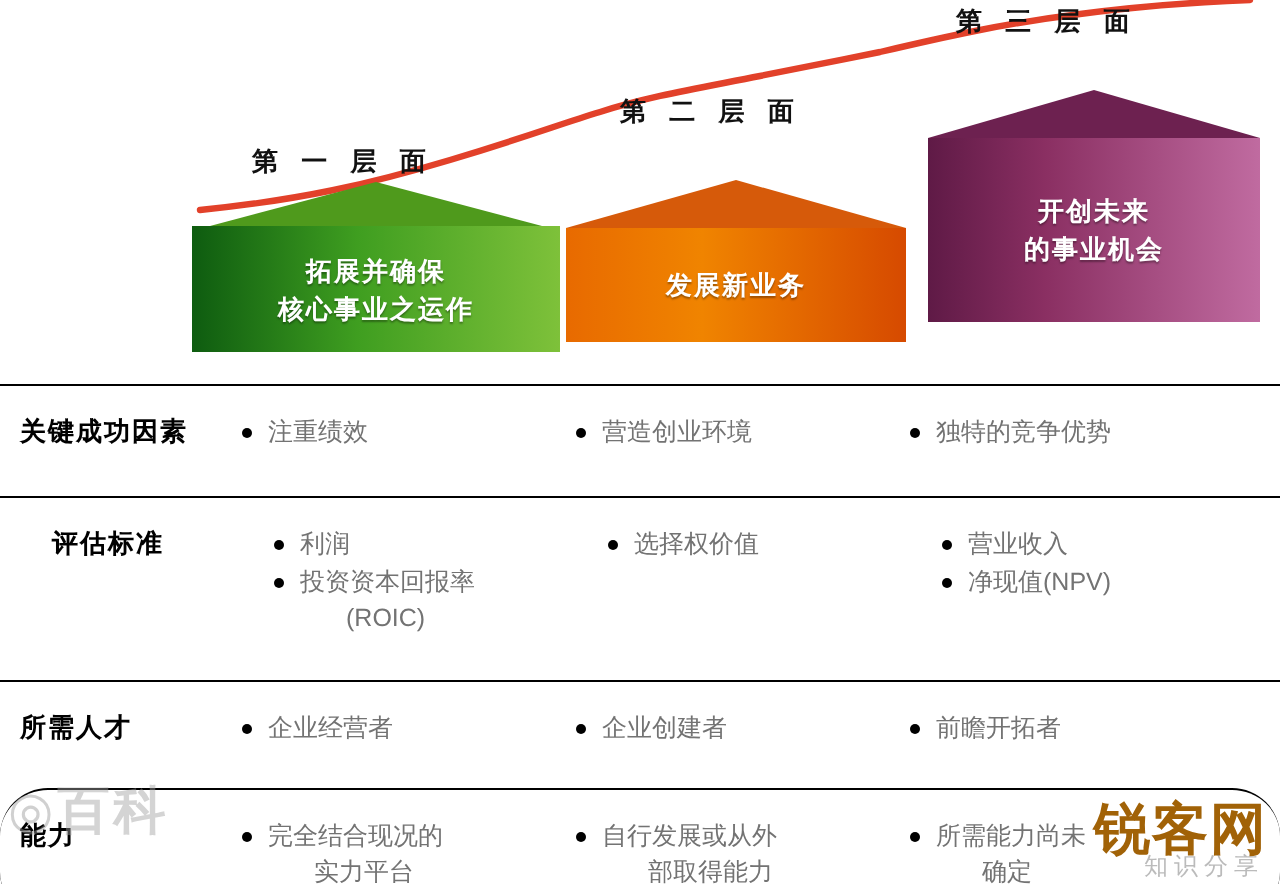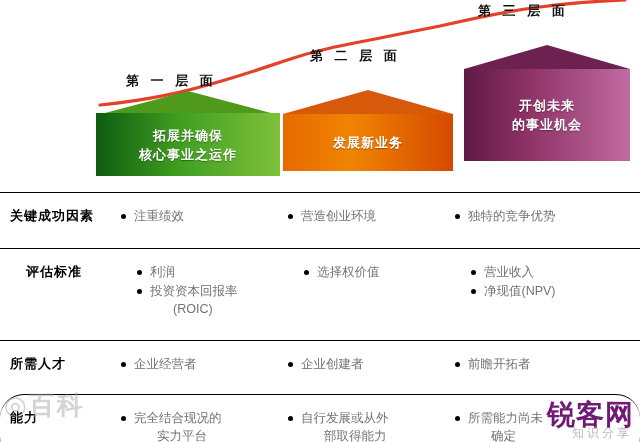--- a/index.html
+++ b/index.html
@@ -145,21 +145,21 @@
     letter-spacing:2px;
   }
   #wm-left .baidu-o{
     display:inline-block;
     color:rgba(150,150,150,.45);
   }
   #wm-right{
     right:6px;top:396px;
     font-size:28px;
     font-weight:bold;
-    color:#701a75;
+    color:#a16207;
     text-shadow:1px 1px 0 rgba(255,255,255,.8);
     letter-spacing:1px;
   }
   #wm-right-sub{
     right:8px;top:425px;
     font-size:12px;
     color:rgba(120,120,120,.5);
     letter-spacing:3px;
   }
 </style>

